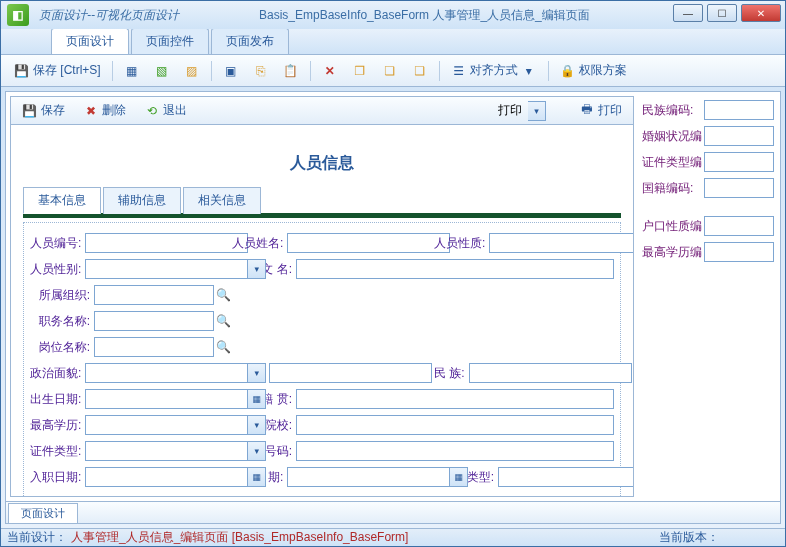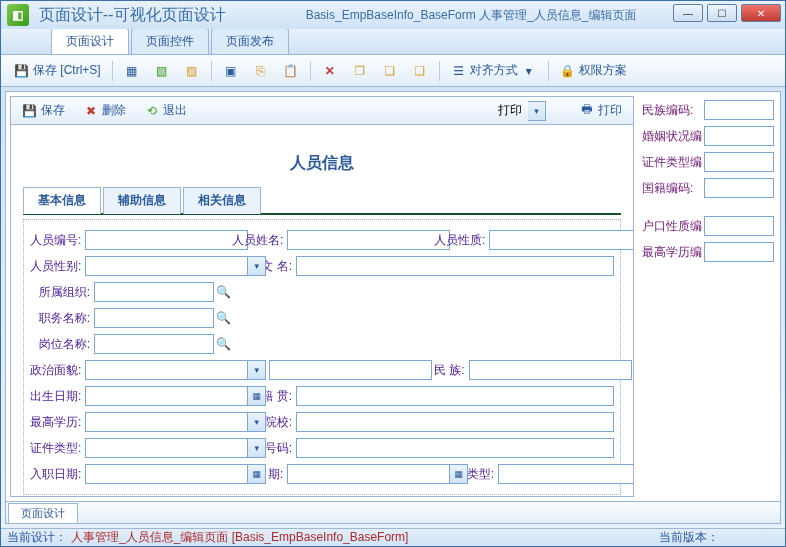--- a/index.html
+++ b/index.html
@@ -2,21 +2,21 @@
 <html><head>
 <meta charset="utf-8">
 <style>
 * { box-sizing: border-box; margin: 0; padding: 0; font-family: "Microsoft YaHei", SimSun, sans-serif; font-size: 12px; }
 body { background: #fff; width: 786px; height: 547px; overflow: hidden; }
 
 .window { width: 786px; height: 547px; border: 1px solid #3b6ea5; background: linear-gradient(#cfe3f7, #e8f1fb); display: flex; flex-direction: column; }
 
 .titlebar { height: 28px; background: linear-gradient(#e8f1fb, #cfe3f7); display: flex; align-items: center; padding: 0 0 0 6px; position: relative; }
 .titlebar .logo { width: 22px; height: 22px; background: linear-gradient(135deg,#7cc84e,#3a9c1e); border-radius: 3px; display: inline-flex; align-items: center; justify-content: center; color: #fff; font-weight: bold; }
-.titlebar .title1 { margin-left: 10px; color: #3b6ea5; font-size: 16px; }
+.titlebar .title1 { margin-left: 10px; color: #3b6ea5; font-size: 12px; font-style: italic; }
 .titlebar .title2 { margin-left: 80px; color: #3b6ea5; font-size: 12px; }
 .win-controls { position: absolute; right: 4px; top: 3px; display: flex; gap: 4px; }
 .win-btn { width: 30px; height: 18px; border: 1px solid #5a7fa8; border-radius: 2px; background: linear-gradient(#eef5fc,#cbdef2); display: inline-flex; align-items: center; justify-content: center; font-size: 10px; color: #333; cursor: pointer; }
 .win-btn.close { background: linear-gradient(#ef746e,#c23a33); color: #fff; width: 40px; }
 
 .main-tabs { height: 26px; background: linear-gradient(#e8f1fb,#cfe3f7); display: flex; align-items: flex-end; padding-left: 50px; border-bottom: 1px solid #9cb7d6; }
 .main-tab { padding: 4px 14px; border: 1px solid #9cb7d6; border-bottom: none; background: #dcebfa; color: #2a5a9a; margin-right: 2px; border-radius: 3px 3px 0 0; cursor: pointer; }
 .main-tab.active { background: #fff; }
 
 .toolbar { height: 32px; background: linear-gradient(#fafdff,#e3eef9); border-bottom: 1px solid #9cb7d6; display: flex; align-items: center; padding: 0 8px; gap: 4px; }
@@ -34,21 +34,21 @@
 
 .inner-area { flex: 1; display: flex; padding: 4px; gap: 6px; overflow: hidden; }
 
 .left-panel { width: 630px; border: 1px solid #9cb7d6; display: flex; flex-direction: column; }
 .left-toolbar { height: 28px; background: linear-gradient(#fafdff,#e3eef9); border-bottom: 1px solid #9cb7d6; display: flex; align-items: center; padding: 0 6px; gap: 8px; }
 .left-toolbar .right { margin-left: auto; display: flex; align-items: center; gap: 6px; }
 
 .form-area { flex: 1; padding: 24px 12px; overflow: auto; }
 .form-title { text-align: center; color: #2a5a9a; font-size: 16px; font-weight: bold; margin: 4px 0 12px; }
 
-.sub-tabs { display: flex; border-bottom: 2px solid #14532d; margin-bottom: 4px; font-weight: bold; }
+.sub-tabs { display: flex; border-bottom: 5px solid #14532d; margin-bottom: 4px; }
 .sub-tab { padding: 4px 14px; border: 1px solid #9cb7d6; background: #eaf3fc; color: #2a5a9a; margin-right: 2px; border-bottom: none; cursor: pointer; position: relative; top: 1px; }
 .sub-tab.active { background: #fff; border-bottom: 1px solid #fff; }
 
 .form-box { border: 1px dotted #9cb7d6; padding: 10px 6px; }
 .form-grid { display: grid; grid-template-columns: 200px 200px 180px; gap: 6px 2px; }
 .field { display: flex; align-items: center; }
 .field label { width: 60px; text-align: right; color: #4c1d95; margin-right: 4px; white-space: nowrap; }
 .field input[type=text] { flex: 1; height: 20px; border: 1px solid #7ea6d2; padding: 0 3px; background: #fff; }
 .combo { position: relative; flex: 1; display: flex; }
 .combo input { flex: 1; height: 20px; border: 1px solid #7ea6d2; padding: 0 3px; }

